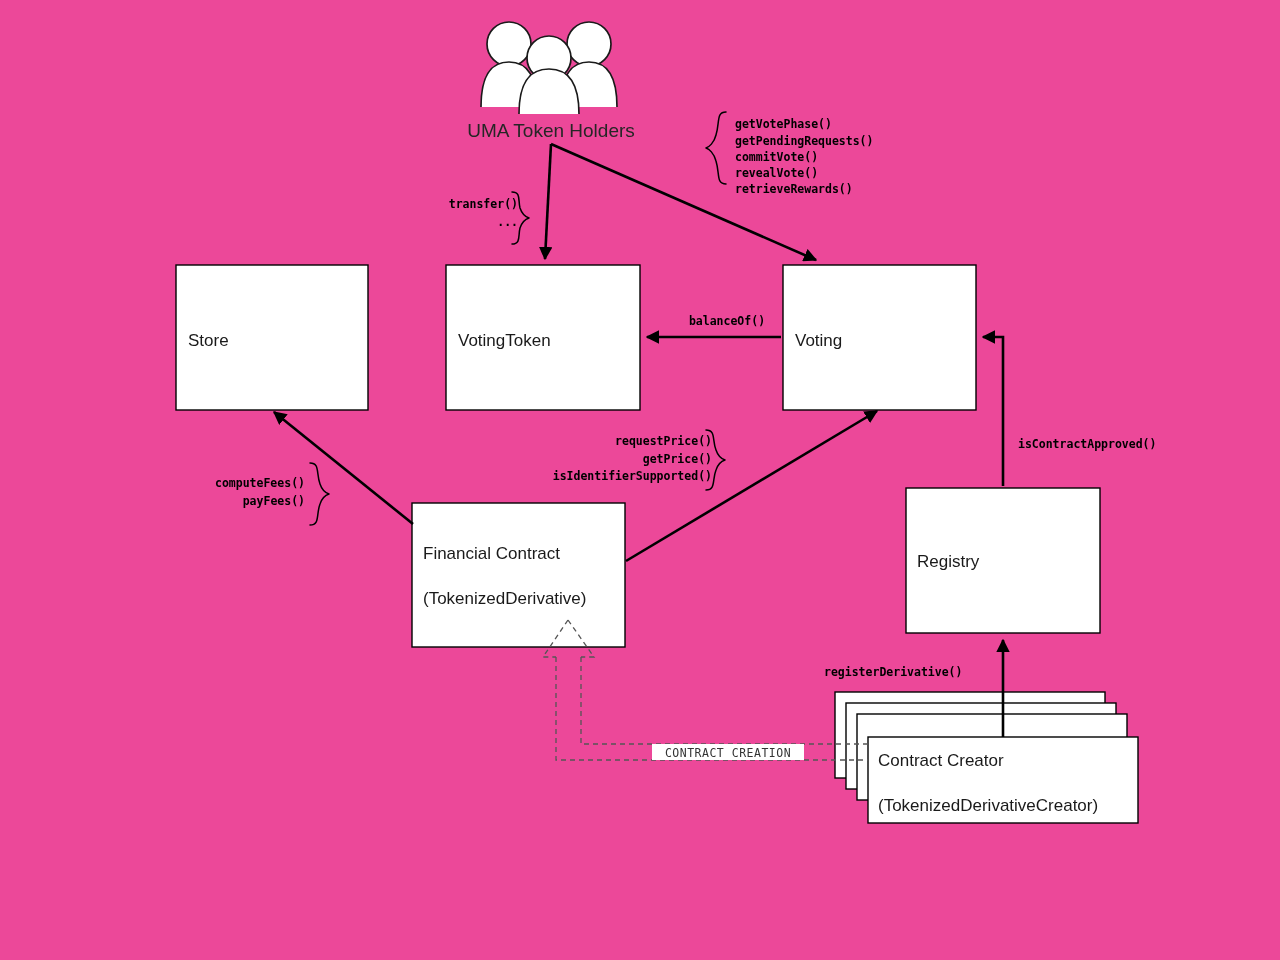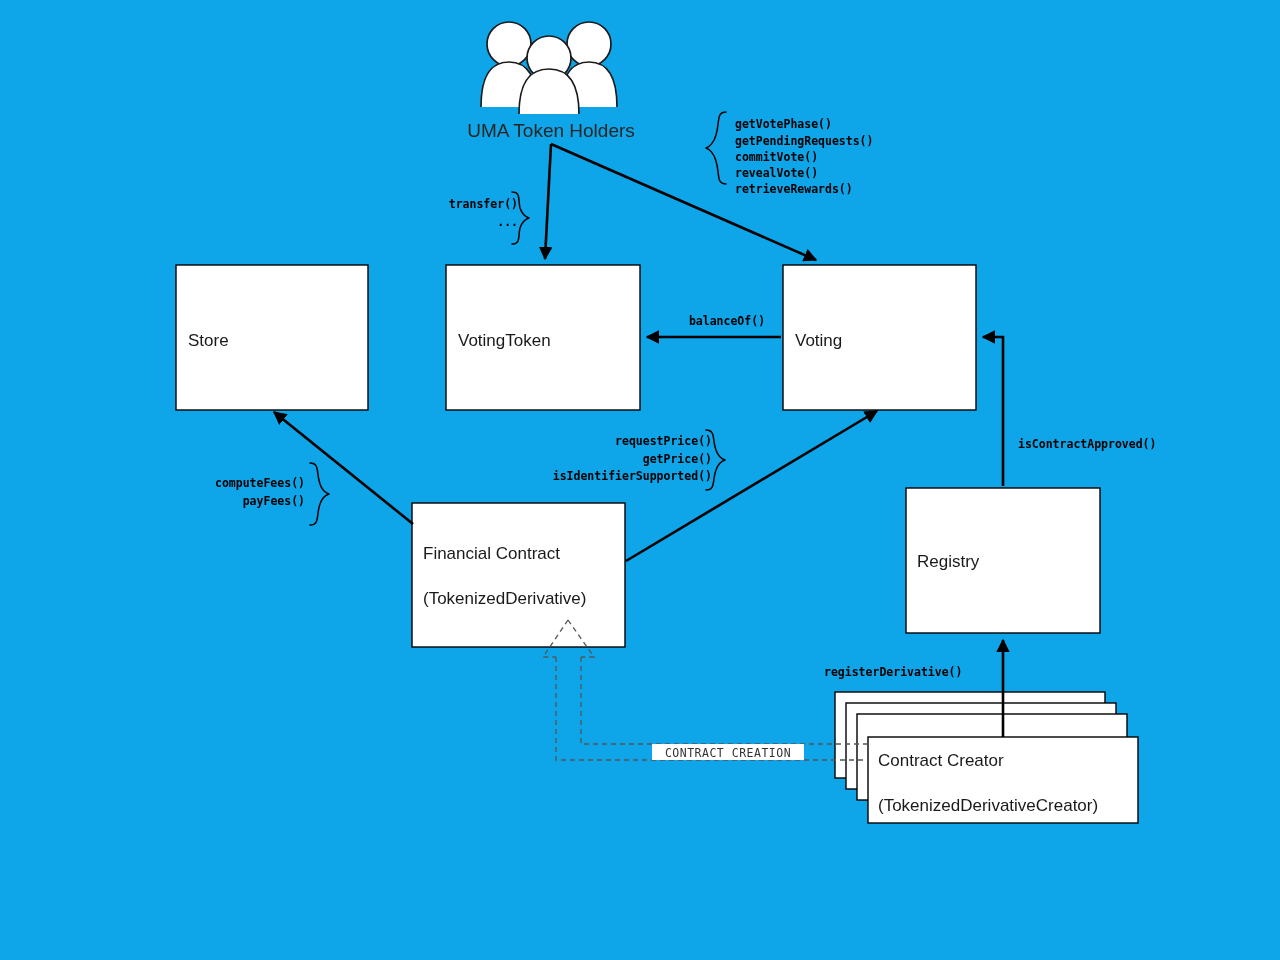--- a/index.html
+++ b/index.html
@@ -4,21 +4,21 @@
 <style>
   html, body {
     margin: 0;
     padding: 0;
     background: #ffffff;
   }
   #diagram-root {
     position: relative;
     width: 1280px;
     height: 960px;
-    background: #0ea5e9;
+    background: #ec4899;
     font-family: "Liberation Sans", sans-serif;
     overflow: hidden;
   }
   svg#canvas {
     position: absolute;
     top: 0; left: 0;
     width: 1280px;
     height: 960px;
   }
   .box-rect {

